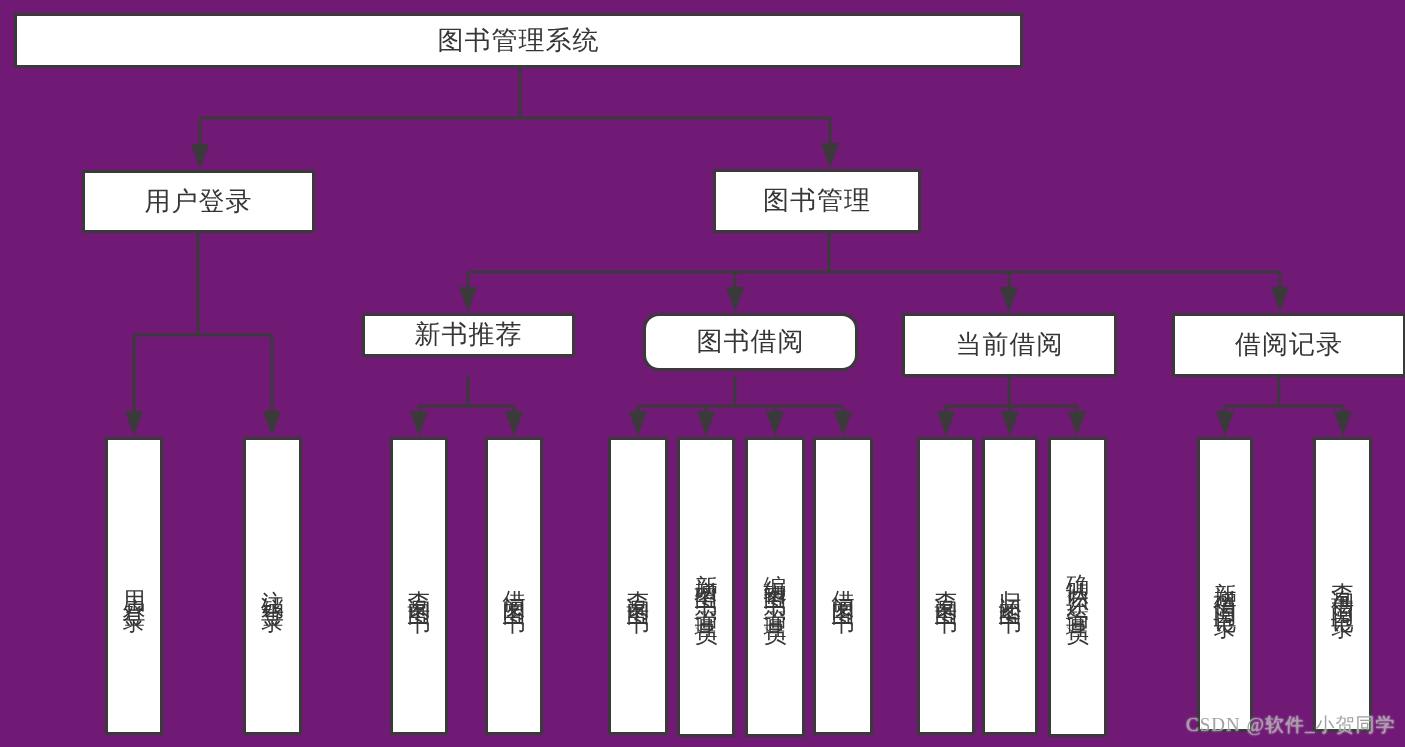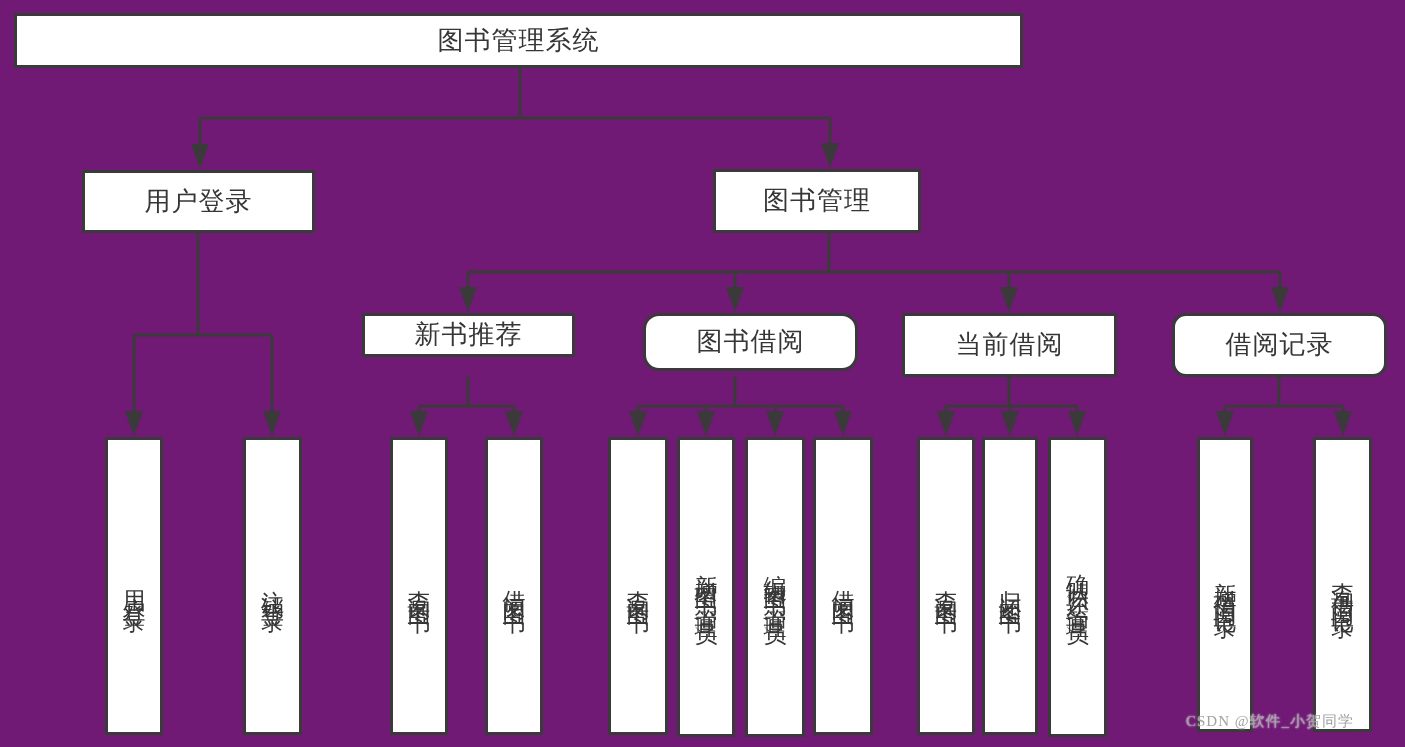--- a/index.html
+++ b/index.html
@@ -45,21 +45,21 @@
     font-size: 23px;
     writing-mode: vertical-rl;
     text-orientation: mixed;
     letter-spacing: 7px;
     line-height: 1;
   }
   .watermark {
     position: absolute;
     left: 1186px;
     top: 712px;
-    font-size: 15px;
+    font-size: 19px;
     color: #a2a2a2;
     letter-spacing: 1px;
     white-space: nowrap;
     text-shadow: 0 0 2px #ffffff;
   }
 </style>
 </head>
 <body>
 
 <div class="canvas">
@@ -127,21 +127,21 @@
   </svg>
 
   <div class="box hbox" style="left:14px; top:13px; width:1009px; height:55px;">图书管理系统</div>
 
   <div class="box hbox" style="left:82px; top:170px; width:233px; height:63px;">用户登录</div>
   <div class="box hbox" style="left:713px; top:169px; width:208px; height:64px;">图书管理</div>
 
   <div class="box hbox" style="left:362px; top:313px; width:213px; height:44px;">新书推荐</div>
   <div class="box hbox" style="left:643px; top:313px; width:215px; height:58px;border-radius:16px;">图书借阅</div>
   <div class="box hbox" style="left:902px; top:313px; width:215px; height:64px;">当前借阅</div>
-  <div class="box hbox" style="left:1172px; top:313px; width:215px; height:64px;border-radius:14px;">借阅记录</div>
+  <div class="box hbox" style="left:1172px; top:313px; width:234px; height:64px;">借阅记录</div>
 
   <div class="box vbox" style="left:105px; top:437px; width:58px; height:298px;">用户登录</div>
   <div class="box vbox" style="left:243px; top:437px; width:59px; height:298px;">注销登录</div>
 
   <div class="box vbox" style="left:390px; top:437px; width:58px; height:298px;">查询图书</div>
   <div class="box vbox" style="left:485px; top:437px; width:58px; height:298px;">借阅图书</div>
 
   <div class="box vbox" style="left:608px; top:437px; width:60px; height:298px;">查询图书</div>
   <div class="box vbox" style="left:677px; top:437px; width:58px; height:300px;">新增图书（管理员）</div>
   <div class="box vbox" style="left:745px; top:437px; width:60px; height:300px;">编辑图书（管理员）</div>

